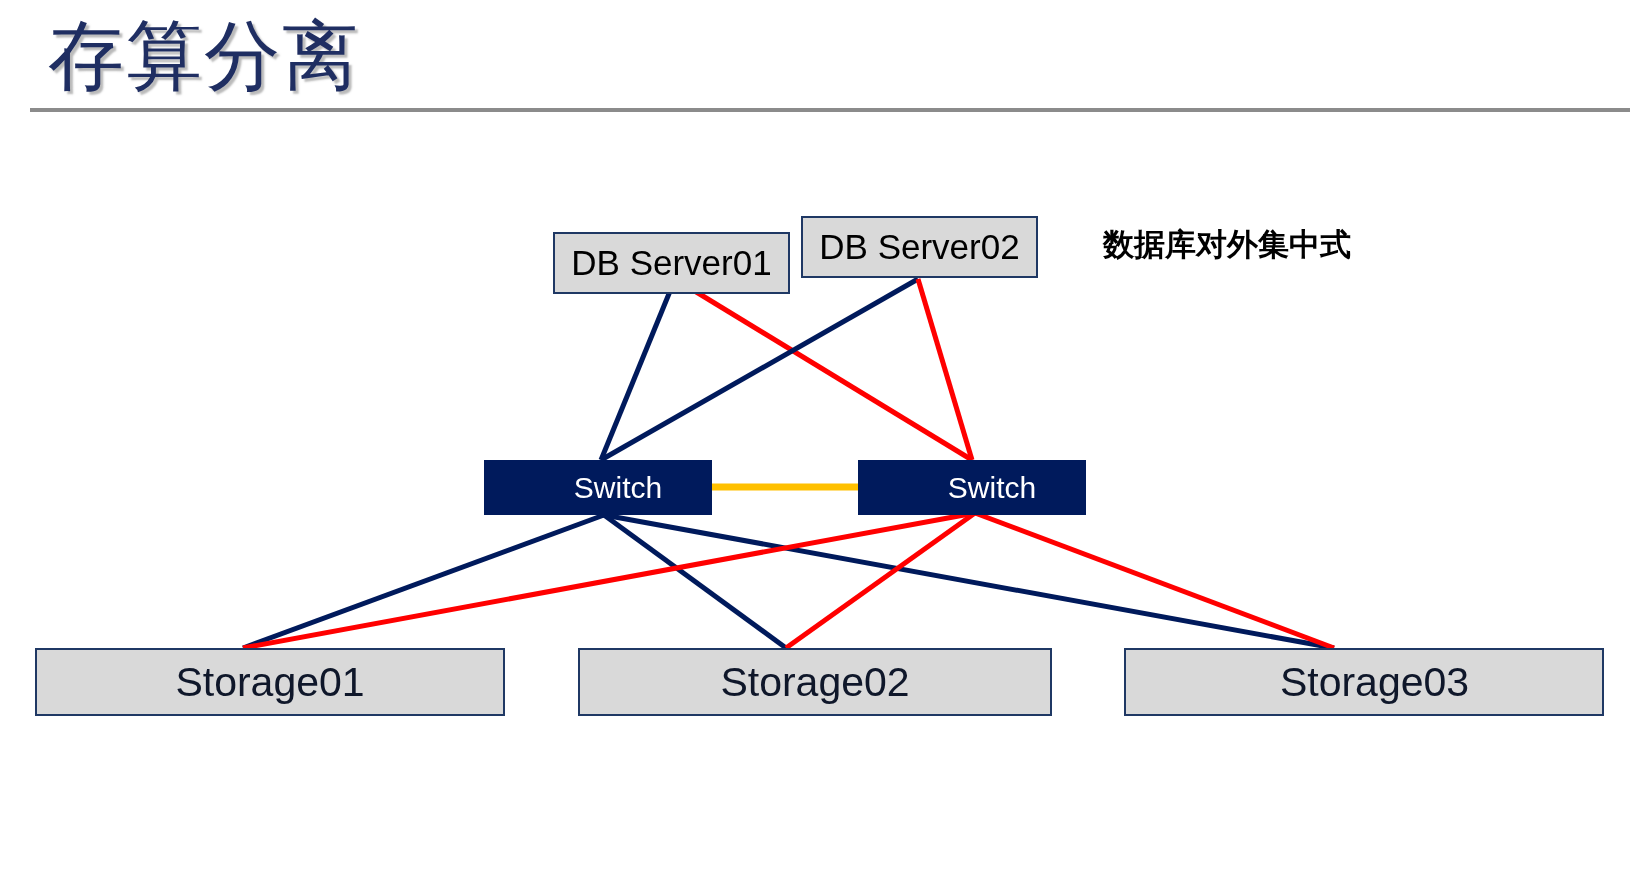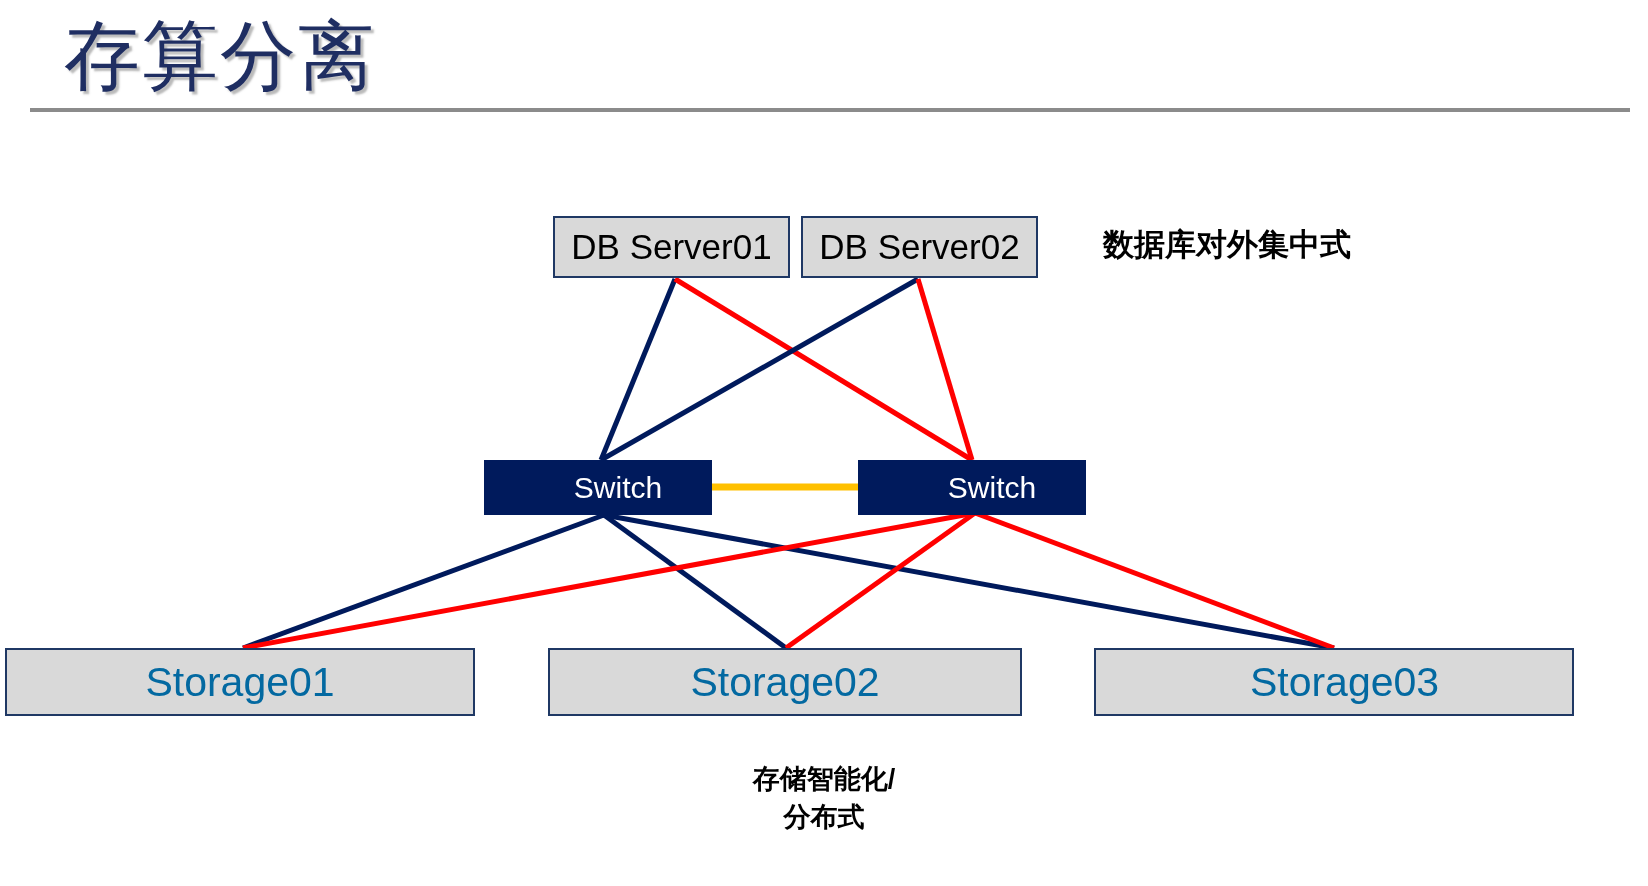--- a/index.html
+++ b/index.html
@@ -67,22 +67,23 @@
   .node-switch {
     background: #001A5C;
     border: none;
     color: #FFFFFF;
     font-size: 30px;
     padding-left: 40px;
   }
   .node-storage {
     background: #D9D9D9;
     border: 2px solid #1F3864;
-    color: #0369a1;
+    color: #0f172a;
     font-size: 41px;
+    margin-left: 30px;
   }
 
   
   .annotation {
     position: absolute;
     color: #000000;
     white-space: nowrap;
     font-weight: bold;
   }
   #annotation-right {
@@ -101,41 +102,41 @@
   }
   #annotation-bottom .line {
     display: block;
   }
 </style>
 </head>
 <body>
 
 <div id="slide" style="background: rgb(255, 255, 255);">
 
-  <div id="slide-title" style="color: rgb(31, 46, 98); margin-left: 16px;">存算分离</div>
+  <div id="slide-title" style="color: rgb(31, 46, 98);">存算分离</div>
   <div id="title-rule" style="background: rgb(139, 139, 139);"></div>
 
   <svg id="wires" viewBox="0 0 1648 886" preserveAspectRatio="none">
     <g id="wire-group">
         <line x1="675" y1="279" x2="601" y2="460" stroke="#001A5C" stroke-width="5" stroke-linecap="butt"></line>
         <line x1="675" y1="279" x2="972" y2="460" stroke="#FF0000" stroke-width="5" stroke-linecap="butt"></line>
         <line x1="918" y1="279" x2="601" y2="460" stroke="#001A5C" stroke-width="5" stroke-linecap="butt"></line>
         <line x1="918" y1="279" x2="972" y2="460" stroke="#FF0000" stroke-width="5" stroke-linecap="butt"></line>
         <line x1="604" y1="515" x2="243" y2="648" stroke="#001A5C" stroke-width="5" stroke-linecap="butt"></line>
         <line x1="604" y1="515" x2="786" y2="648" stroke="#001A5C" stroke-width="5" stroke-linecap="butt"></line>
         <line x1="604" y1="515" x2="1334" y2="648" stroke="#001A5C" stroke-width="5" stroke-linecap="butt"></line>
         <line x1="975" y1="513" x2="243" y2="648" stroke="#FF0000" stroke-width="5" stroke-linecap="butt"></line>
         <line x1="975" y1="513" x2="786" y2="648" stroke="#FF0000" stroke-width="5" stroke-linecap="butt"></line>
         <line x1="975" y1="513" x2="1334" y2="648" stroke="#FF0000" stroke-width="5" stroke-linecap="butt"></line>
         <line x1="712" y1="487" x2="858" y2="487" stroke="#FFC000" stroke-width="7" stroke-linecap="butt"></line>
       </g>
   </svg>
 
   <div id="node-layer">
-      <div class="node node-db" style="left: 553px; top: 216px; width: 237px; height: 62px;">
+      <div class="node node-db" style="left: 553px; top: 232px; width: 237px; height: 62px;">
         <span>DB Server01</span>
       </div>
       <div class="node node-db" style="left: 801px; top: 216px; width: 237px; height: 62px;">
         <span>DB Server02</span>
       </div>
       <div class="node node-switch" style="left: 484px; top: 460px; width: 228px; height: 55px;">
         <span>Switch</span>
       </div>
       <div class="node node-switch" style="left: 858px; top: 460px; width: 228px; height: 55px;">
         <span>Switch</span>
@@ -146,18 +147,14 @@
       <div class="node node-storage" style="left: 548px; top: 648px; width: 474px; height: 68px;">
         <span>Storage02</span>
       </div>
       <div class="node node-storage" style="left: 1094px; top: 648px; width: 480px; height: 68px; padding-left: 21px;">
         <span>Storage03</span>
       </div>
     </div>
 
   <div class="annotation" id="annotation-right">数据库对外集中式</div>
 
-  <div class="annotation" id="annotation-bottom">
-    <span class="line">存储智能化/</span>
-    <span class="line">分布式</span>
-  </div>
 
 </div>
 
 </body></html>

